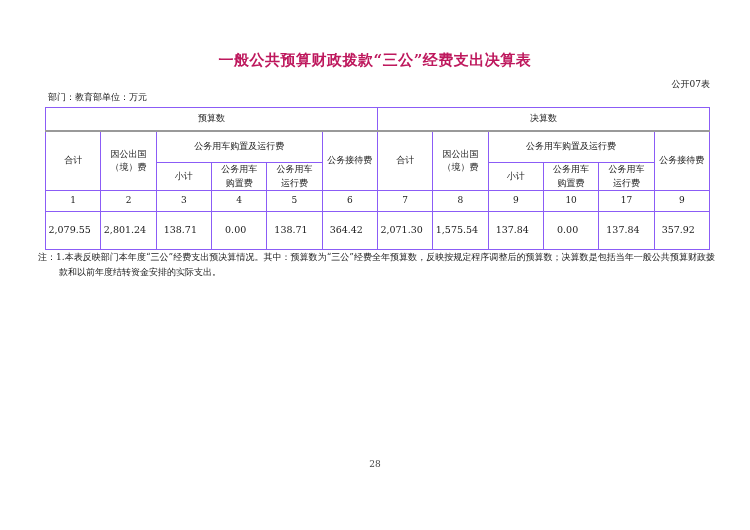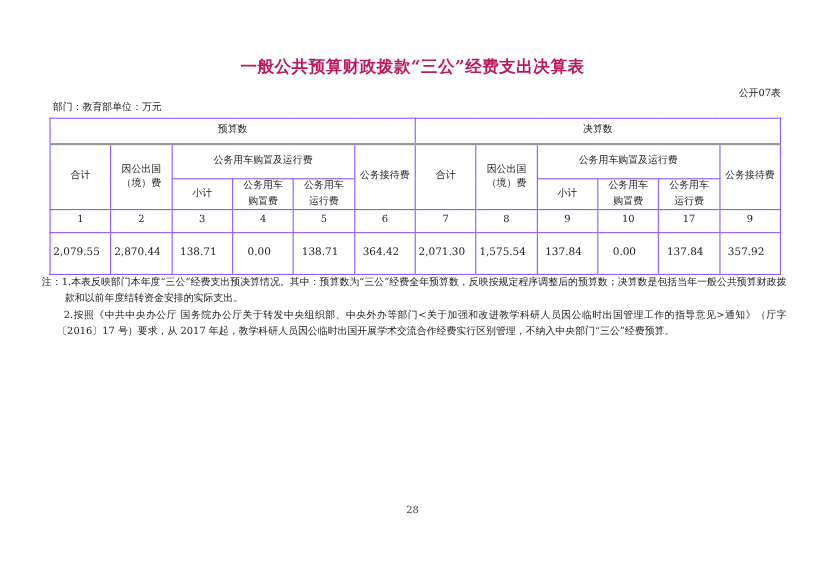--- a/index.html
+++ b/index.html
@@ -174,35 +174,34 @@
         <td>6</td>
         <td class="half">7</td>
         <td>8</td>
         <td>9</td>
         <td>10</td>
         <td>17</td>
         <td>9</td>
       </tr>
       <tr class="r5">
         <td>2,079.55</td>
-        <td>2,870.44</td>
+        <td>2,801.24</td>
         <td>138.71</td>
         <td>0.00</td>
         <td>138.71</td>
         <td>364.42</td>
         <td class="half">2,071.30</td>
         <td>1,575.54</td>
         <td>137.84</td>
         <td>0.00</td>
         <td>137.84</td>
         <td>357.92</td>
       </tr>
     </tbody>
   </table>
 
   <div class="notes">
     <p class="note-1">注：1.本表反映部门本年度“三公”经费支出预决算情况。其中：预算数为“三公”经费全年预算数，反映按规定程序调整后的预算数；决算数是包括当年一般公共预算财政拨款和以前年度结转资金安排的实际支出。</p>
-    <p class="note-2">2.按照《中共中央办公厅 国务院办公厅关于转发中央组织部、中央外办等部门&lt;关于加强和改进教学科研人员因公临时出国管理工作的指导意见&gt;通知》（厅字〔2016〕17 号）要求，从 2017 年起，教学科研人员因公临时出国开展学术交流合作经费实行区别管理，不纳入中央部门“三公”经费预算。</p>
   </div>
 
   <div class="page-num">28</div>
 
 </div>
 
 </body></html>

